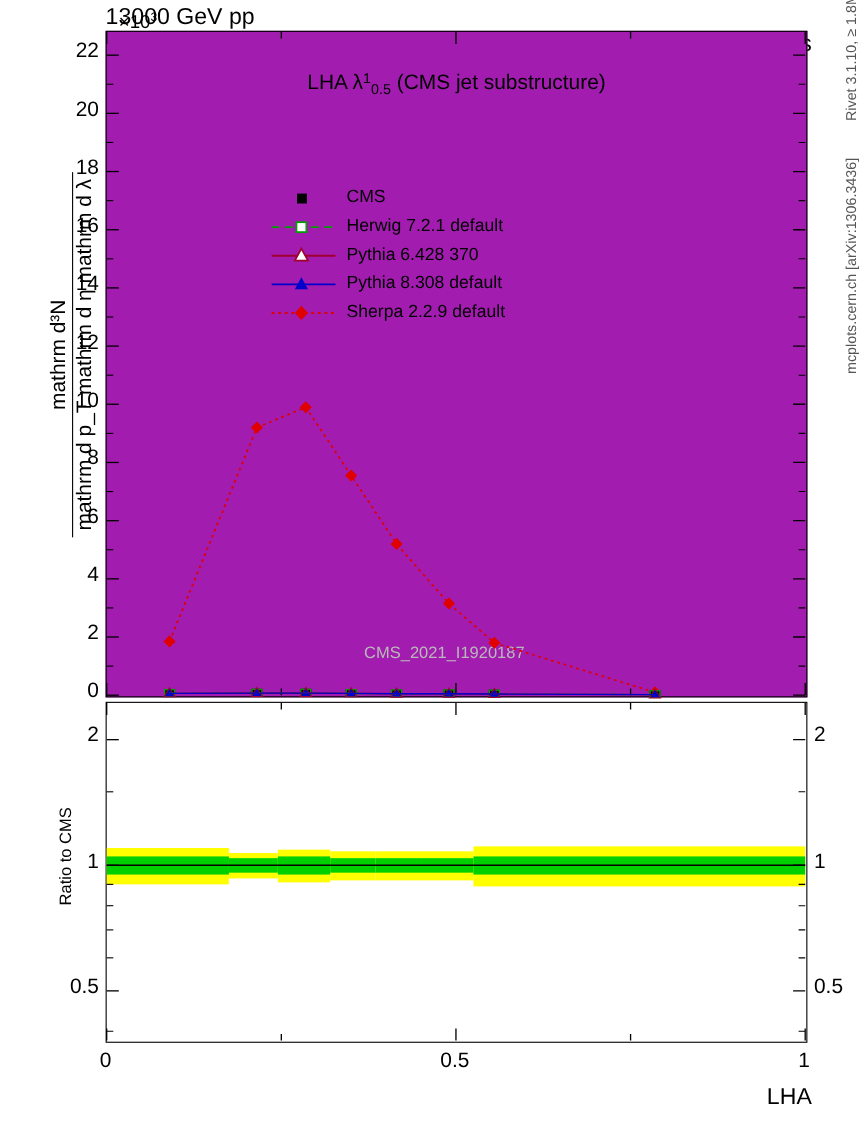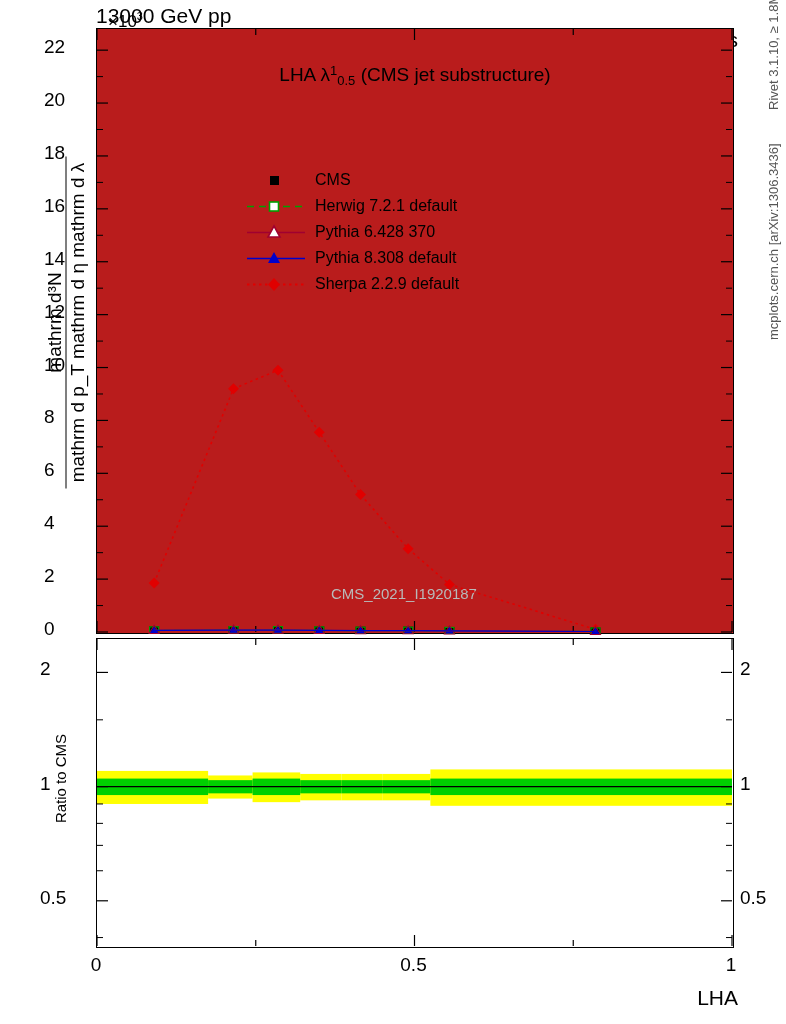--- a/index.html
+++ b/index.html
@@ -12,32 +12,32 @@
   }
   .page{position:relative;width:786px;height:1024px;}
 
   
   .hdr-left{position:absolute;left:96px;top:4px;font-size:21px;}
   .hdr-right{position:absolute;right:48px;top:4px;font-size:21px;margin-top:24px;}
 
   
   .main-frame{
     position:absolute;left:96px;top:28px;width:638px;height:606px;
-    border:1.5px solid #000;box-sizing:border-box;background:#b91c1c;
+    border:1.5px solid #000;box-sizing:border-box;background:#a21caf;
   }
   .ratio-frame{
     position:absolute;left:96px;top:638px;width:638px;height:310px;
     border:1.5px solid #000;box-sizing:border-box;background:#fff;
   }
 
   
   .exp-label{position:absolute;left:88px;top:10px;font-size:17px;margin-left:20px;}
 
   
-  .ytick{position:absolute;right:742px;font-size:19px;width:40px;}
+  .ytick{position:absolute;right:742px;font-size:19px;text-align:right;width:40px;}
 
   
   .ylabel-main{
     position:absolute;left:-214px;top:300px;width:560px;
     transform:rotate(-90deg);transform-origin:center center;
     text-align:center;font-size:19px;white-space:nowrap;
   }
   .ylabel-ratio{
     position:absolute;left:-20px;top:770px;width:160px;
     transform:rotate(-90deg);transform-origin:center center;

